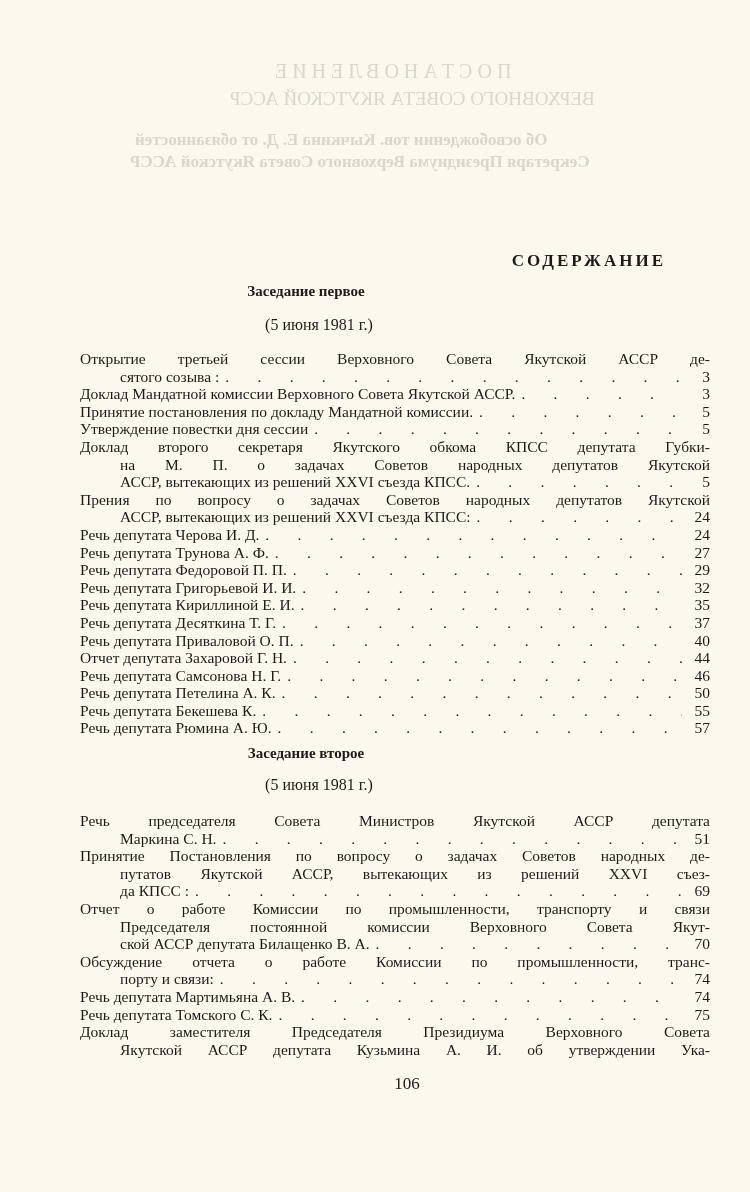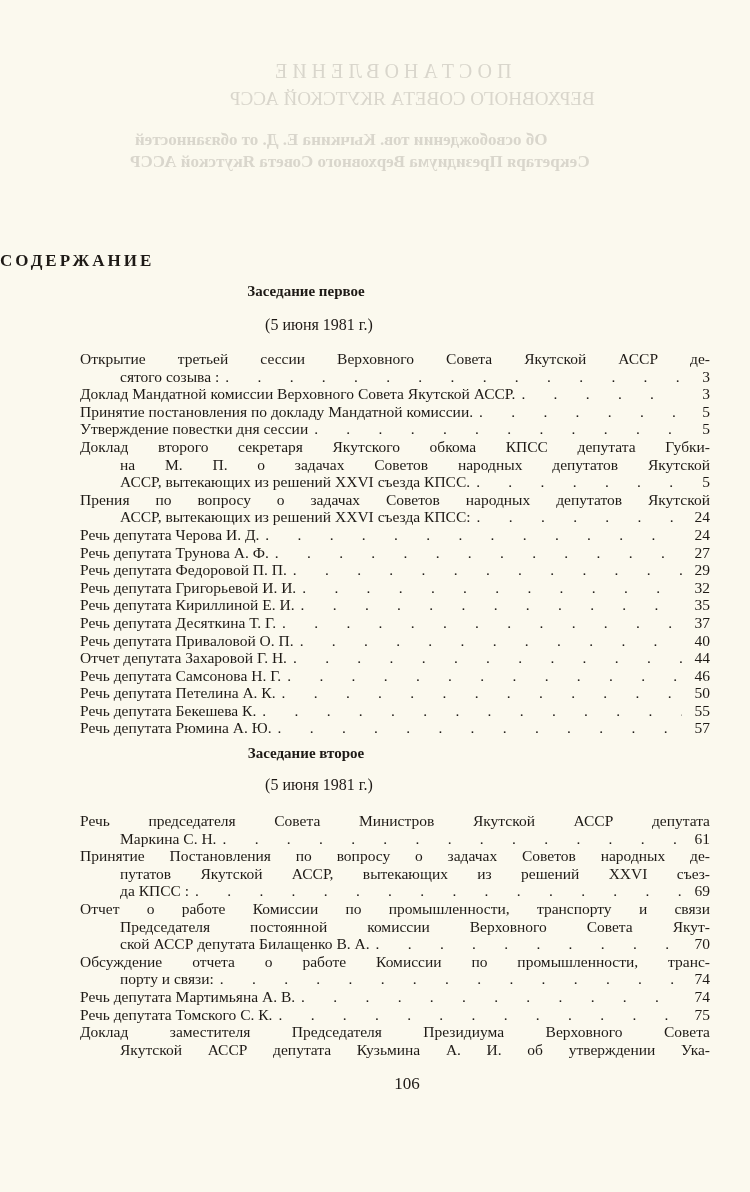--- a/index.html
+++ b/index.html
@@ -10,21 +10,21 @@
     color:#1e1a16;
     position:relative;
   }
   .bleed {
     position:absolute; left:0; top:0; width:750px; height:1192px;
     pointer-events:none; color:#d9d6cc; font-family:"Liberation Serif",serif;
   }
   .bleed div { position:absolute; white-space:nowrap; transform:scaleX(-1); }
   .page { position:absolute; left:0; top:0; width:750px; height:1192px; }
   .title {
-    position:absolute; left:0; width:666px; text-align:left;
+    position:absolute; left:0; width:666px; text-align:right;
     font-weight:bold; letter-spacing:3px; font-size:17px;
   }
   .subtitle {
     position:absolute; left:0; width:612px; text-align:center;
     font-weight:bold; font-size:15px;
   }
   .date {
     position:absolute; left:0; width:638px; text-align:center;
     font-size:16px;
   }
@@ -206,21 +206,21 @@
   <div class="subtitle" style="top:745px;">Заседание второе</div>
   <div class="date" style="top:776px;">(5 июня 1981 г.)</div>
   <div class="toc" id="toc-1" style="top:812px;">
       <div class="entry">
         <div class="line just">
           <span class="txt">Речь председателя Совета Министров Якутской АССР депутата</span>
         </div>
         <div class="line cont">
           <span class="txt">Маркина С. Н.</span>
           <span class="dots"></span>
-          <span class="pg">61</span>
+          <span class="pg">51</span>
         </div>
       </div>
       <div class="entry">
         <div class="line just">
           <span class="txt">Принятие Постановления по вопросу о задачах Советов народных де-</span>
         </div>
         <div class="line cont just">
           <span class="txt">путатов Якутской АССР, вытекающих из решений XXVI съез-</span>
         </div>
         <div class="line cont">

